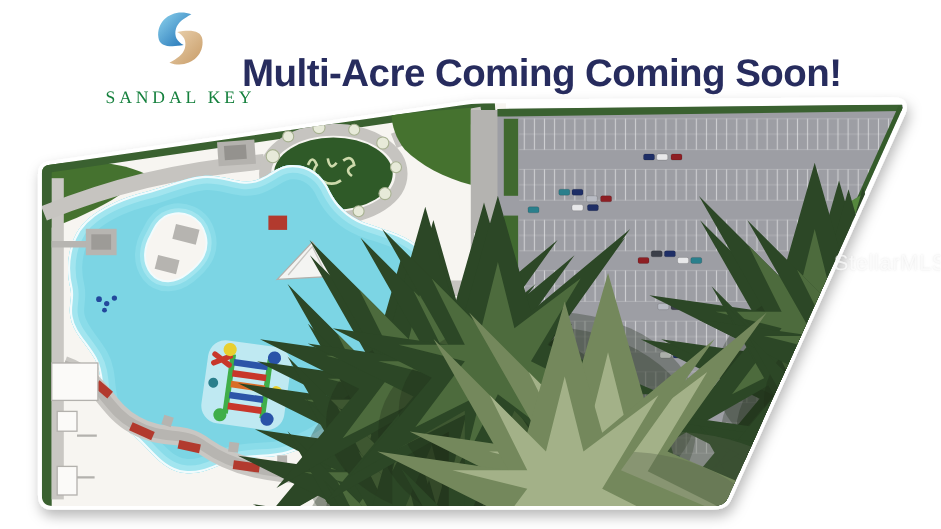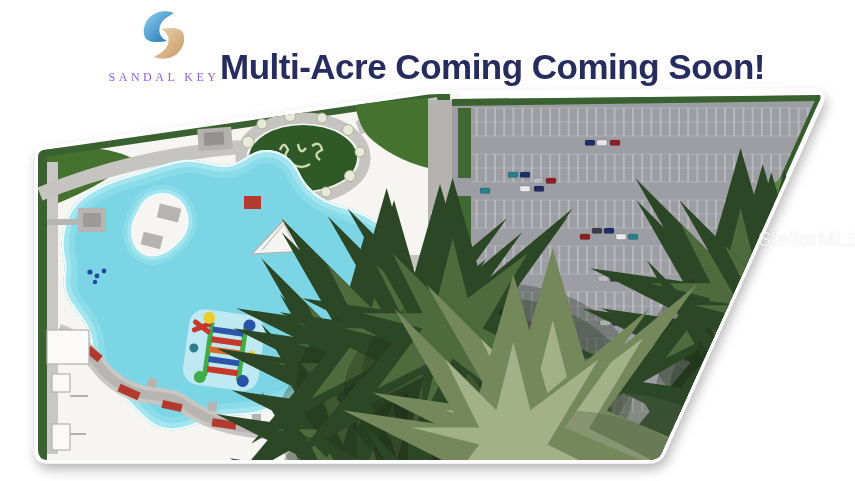--- a/index.html
+++ b/index.html
@@ -1,22 +1,22 @@
 <!DOCTYPE html>
 <html><head>
 <meta charset="utf-8">
 <style>
   html,body{margin:0;padding:0;background:#ffffff;}
   .stage{position:relative;width:855px;height:481px;background:#ffffff;overflow:hidden;
          font-family:"Liberation Sans",sans-serif;}
   
   .logo{position:absolute;left:96px;top:6px;width:136px;text-align:center;}
   .logo svg{display:block;margin:0 auto;}
-  .brand{margin-top:6px;font-family:"Liberation Serif",serif;font-size:12px;
-         letter-spacing:3.5px;color:#8b5cf6;white-space:nowrap;}
+  .brand{margin-top:17px;font-family:"Liberation Serif",serif;font-size:16px;
+         letter-spacing:3.5px;color:#15803d;white-space:nowrap;}
   .headline{position:absolute;left:205px;top:24px;width:575px;text-align:center;
             font-size:35px;font-weight:bold;letter-spacing:-0.5px;color:#272c5e;
             font-family:"Liberation Sans",sans-serif;}
   
   .watermark{position:absolute;left:758px;top:228px;font-size:20px;
              color:rgba(255,255,255,0.72);letter-spacing:0.5px;
              text-shadow:0 0 2px rgba(150,150,150,0.25);pointer-events:none;}
   .plan{position:absolute;left:0;top:0;}
 </style>
 </head>

